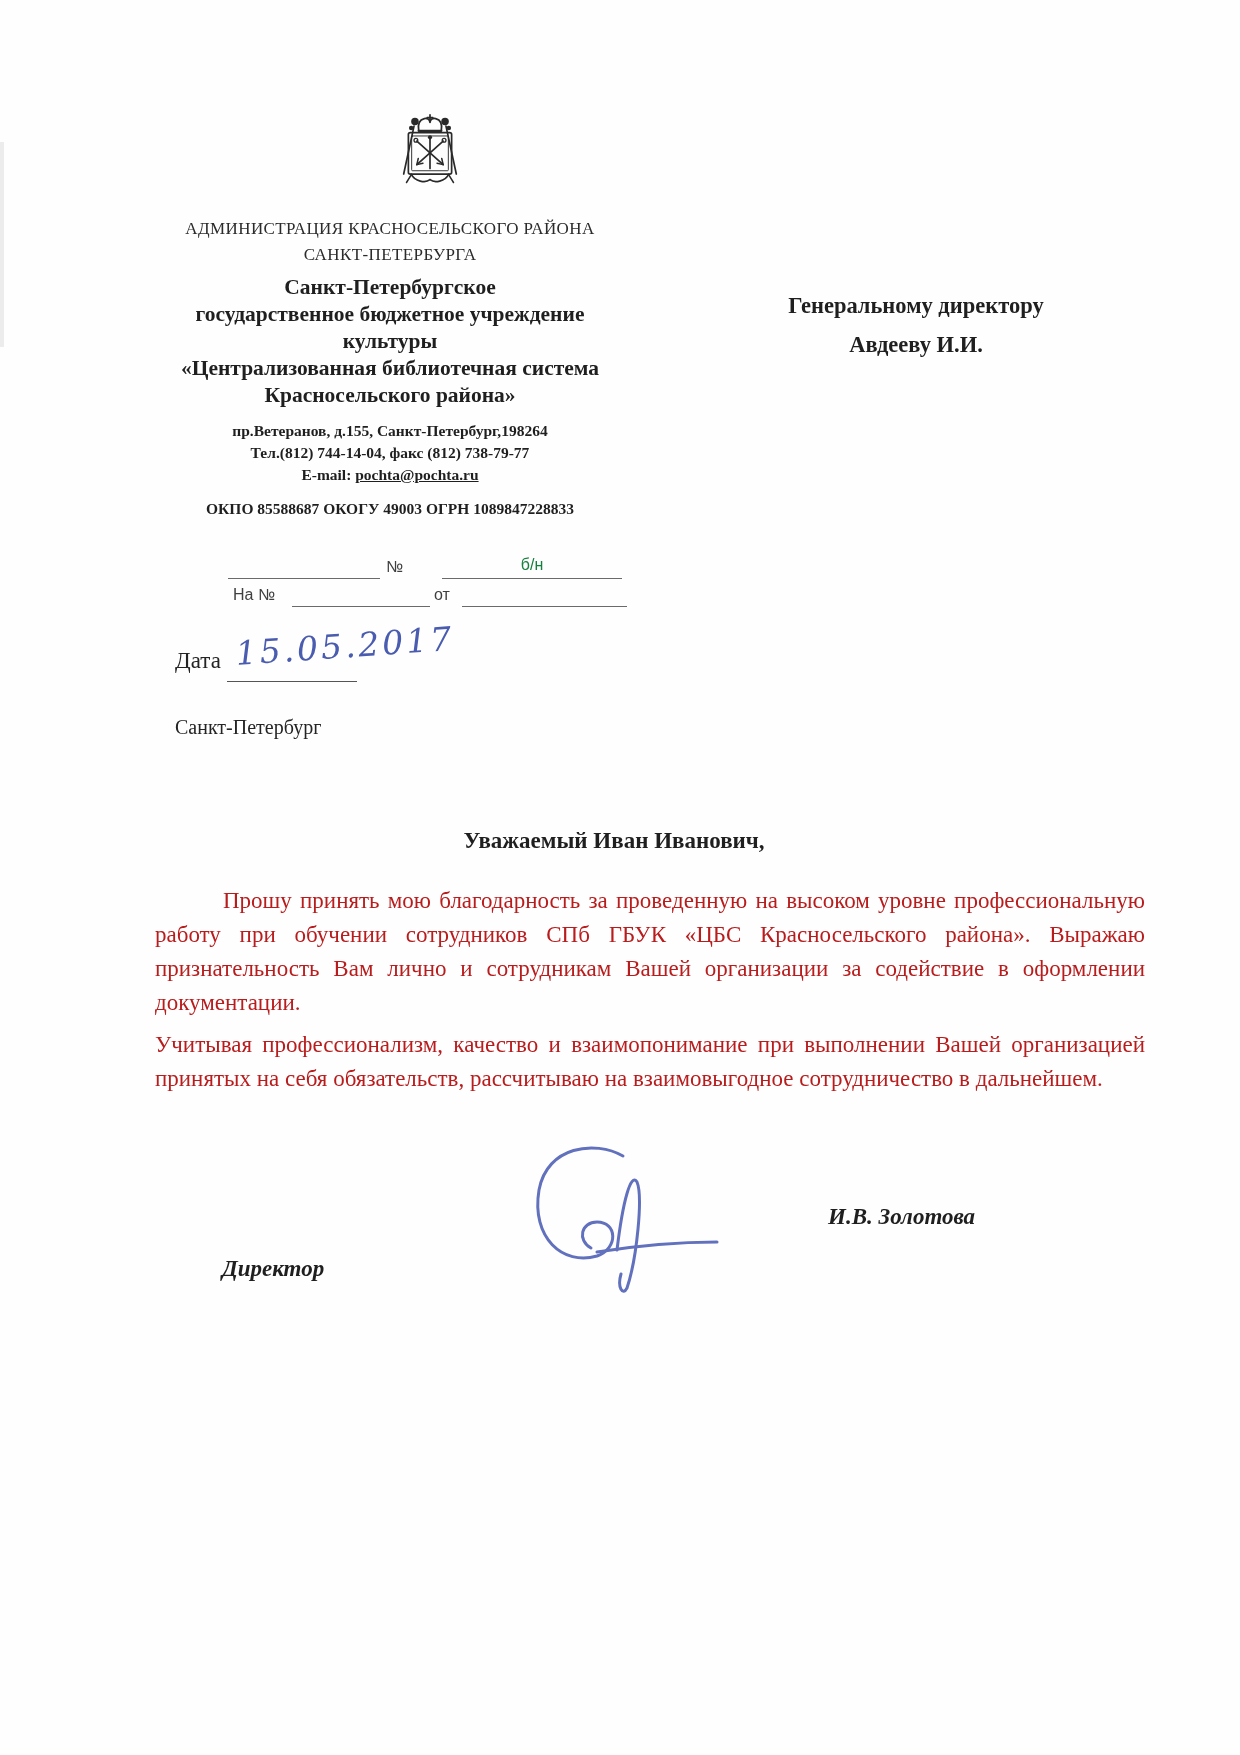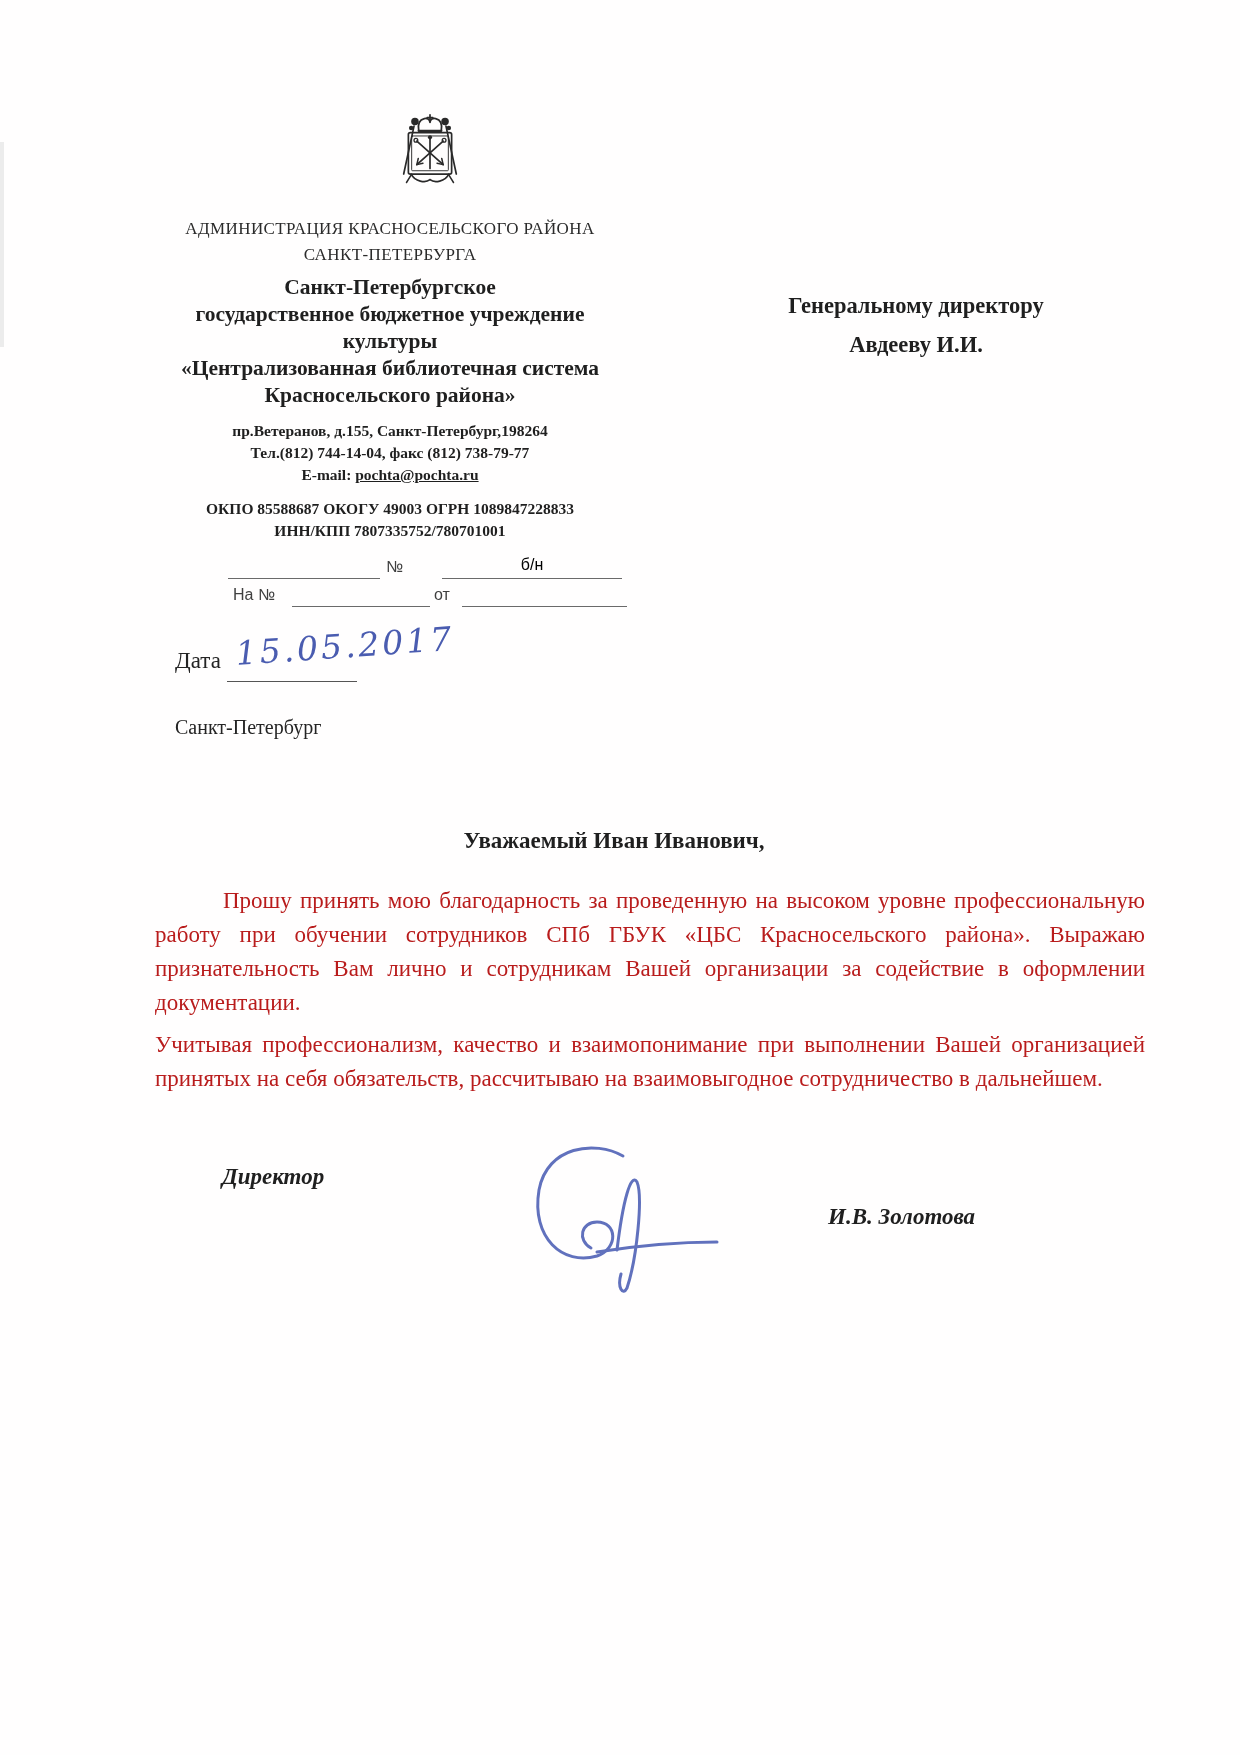--- a/index.html
+++ b/index.html
@@ -37,21 +37,21 @@
   .codes-block{
     left:140px;top:498px;width:500px;
     text-align:center;
     font-weight:bold;
     font-size:15.5px;line-height:22px;
     color:#1f1f1f;
   }
   
   .ref{font-family:"Liberation Sans", sans-serif;font-size:16px;color:#3f3f3f;}
   .blank{height:0;border-bottom:1.5px solid #6a6a6a;}
-  .blank-val{text-align:center;font-family:"Liberation Sans", sans-serif;font-size:16px;color:#000000;}
+  .blank-val{text-align:center;font-family:"Liberation Sans", sans-serif;font-size:16px;color:#15803d;}
   
   .addressee{
     left:700px;top:286px;width:432px;
     text-align:center;
     font-weight:bold;
     font-size:22.5px;line-height:39px;
     color:#1f1f1f;
   }
   
   .date-label{left:175px;top:648px;font-size:23px;color:#242424;}
@@ -75,21 +75,21 @@
   }
   .para{
     left:155px;width:990px;
     font-size:23px;line-height:34px;
     text-align:justify;
     color:#b91c1c;
   }
   .p1{top:884px;text-indent:68px;}
   .p2{top:1028px;}
   
-  .sig-title{left:222px;top:1164px;font-weight:bold;font-style:italic;font-size:23px;color:#1f1f1f;}
+  .sig-title{left:222px;top:1256px;font-weight:bold;font-style:italic;font-size:23px;color:#1f1f1f;}
   .sig-name{left:828px;top:1204px;font-weight:bold;font-style:italic;font-size:23px;color:#1f1f1f;}
   .sig-svg{left:505px;top:1138px;}
   .emblem{left:383px;top:106px;}
   .scan-artifact{left:0;top:142px;width:4px;height:205px;background:#ececec;}
 </style>
 </head>
 <body>
 
 <div class="page">
 
@@ -142,21 +142,20 @@
   </div>
 
   <div class="abs addr-block">
     <div>пр.Ветеранов, д.155, Санкт-Петербург,198264</div>
     <div>Тел.(812) 744-14-04, факс (812) 738-79-77</div>
     <div><span>E-mail: </span><span class="email-link">pochta@pochta.ru</span></div>
   </div>
 
   <div class="abs codes-block">
     <div>ОКПО 85588687 ОКОГУ 49003 ОГРН 1089847228833</div>
-    <div>ИНН/КПП 7807335752/780701001</div>
   </div>
 
   <div class="abs blank" style="left:228px;top:578px;width:152px;"></div>
   <div class="abs ref" style="left:386px;top:558px;">№</div>
   <div class="abs blank-val" style="left:442px;top:556px;width:180px;">б/н</div>
   <div class="abs blank" style="left:442px;top:578px;width:180px;"></div>
 
   <div class="abs ref" style="left:233px;top:586px;">На №</div>
   <div class="abs blank" style="left:292px;top:606px;width:138px;"></div>
   <div class="abs ref" style="left:434px;top:586px;">от</div>

